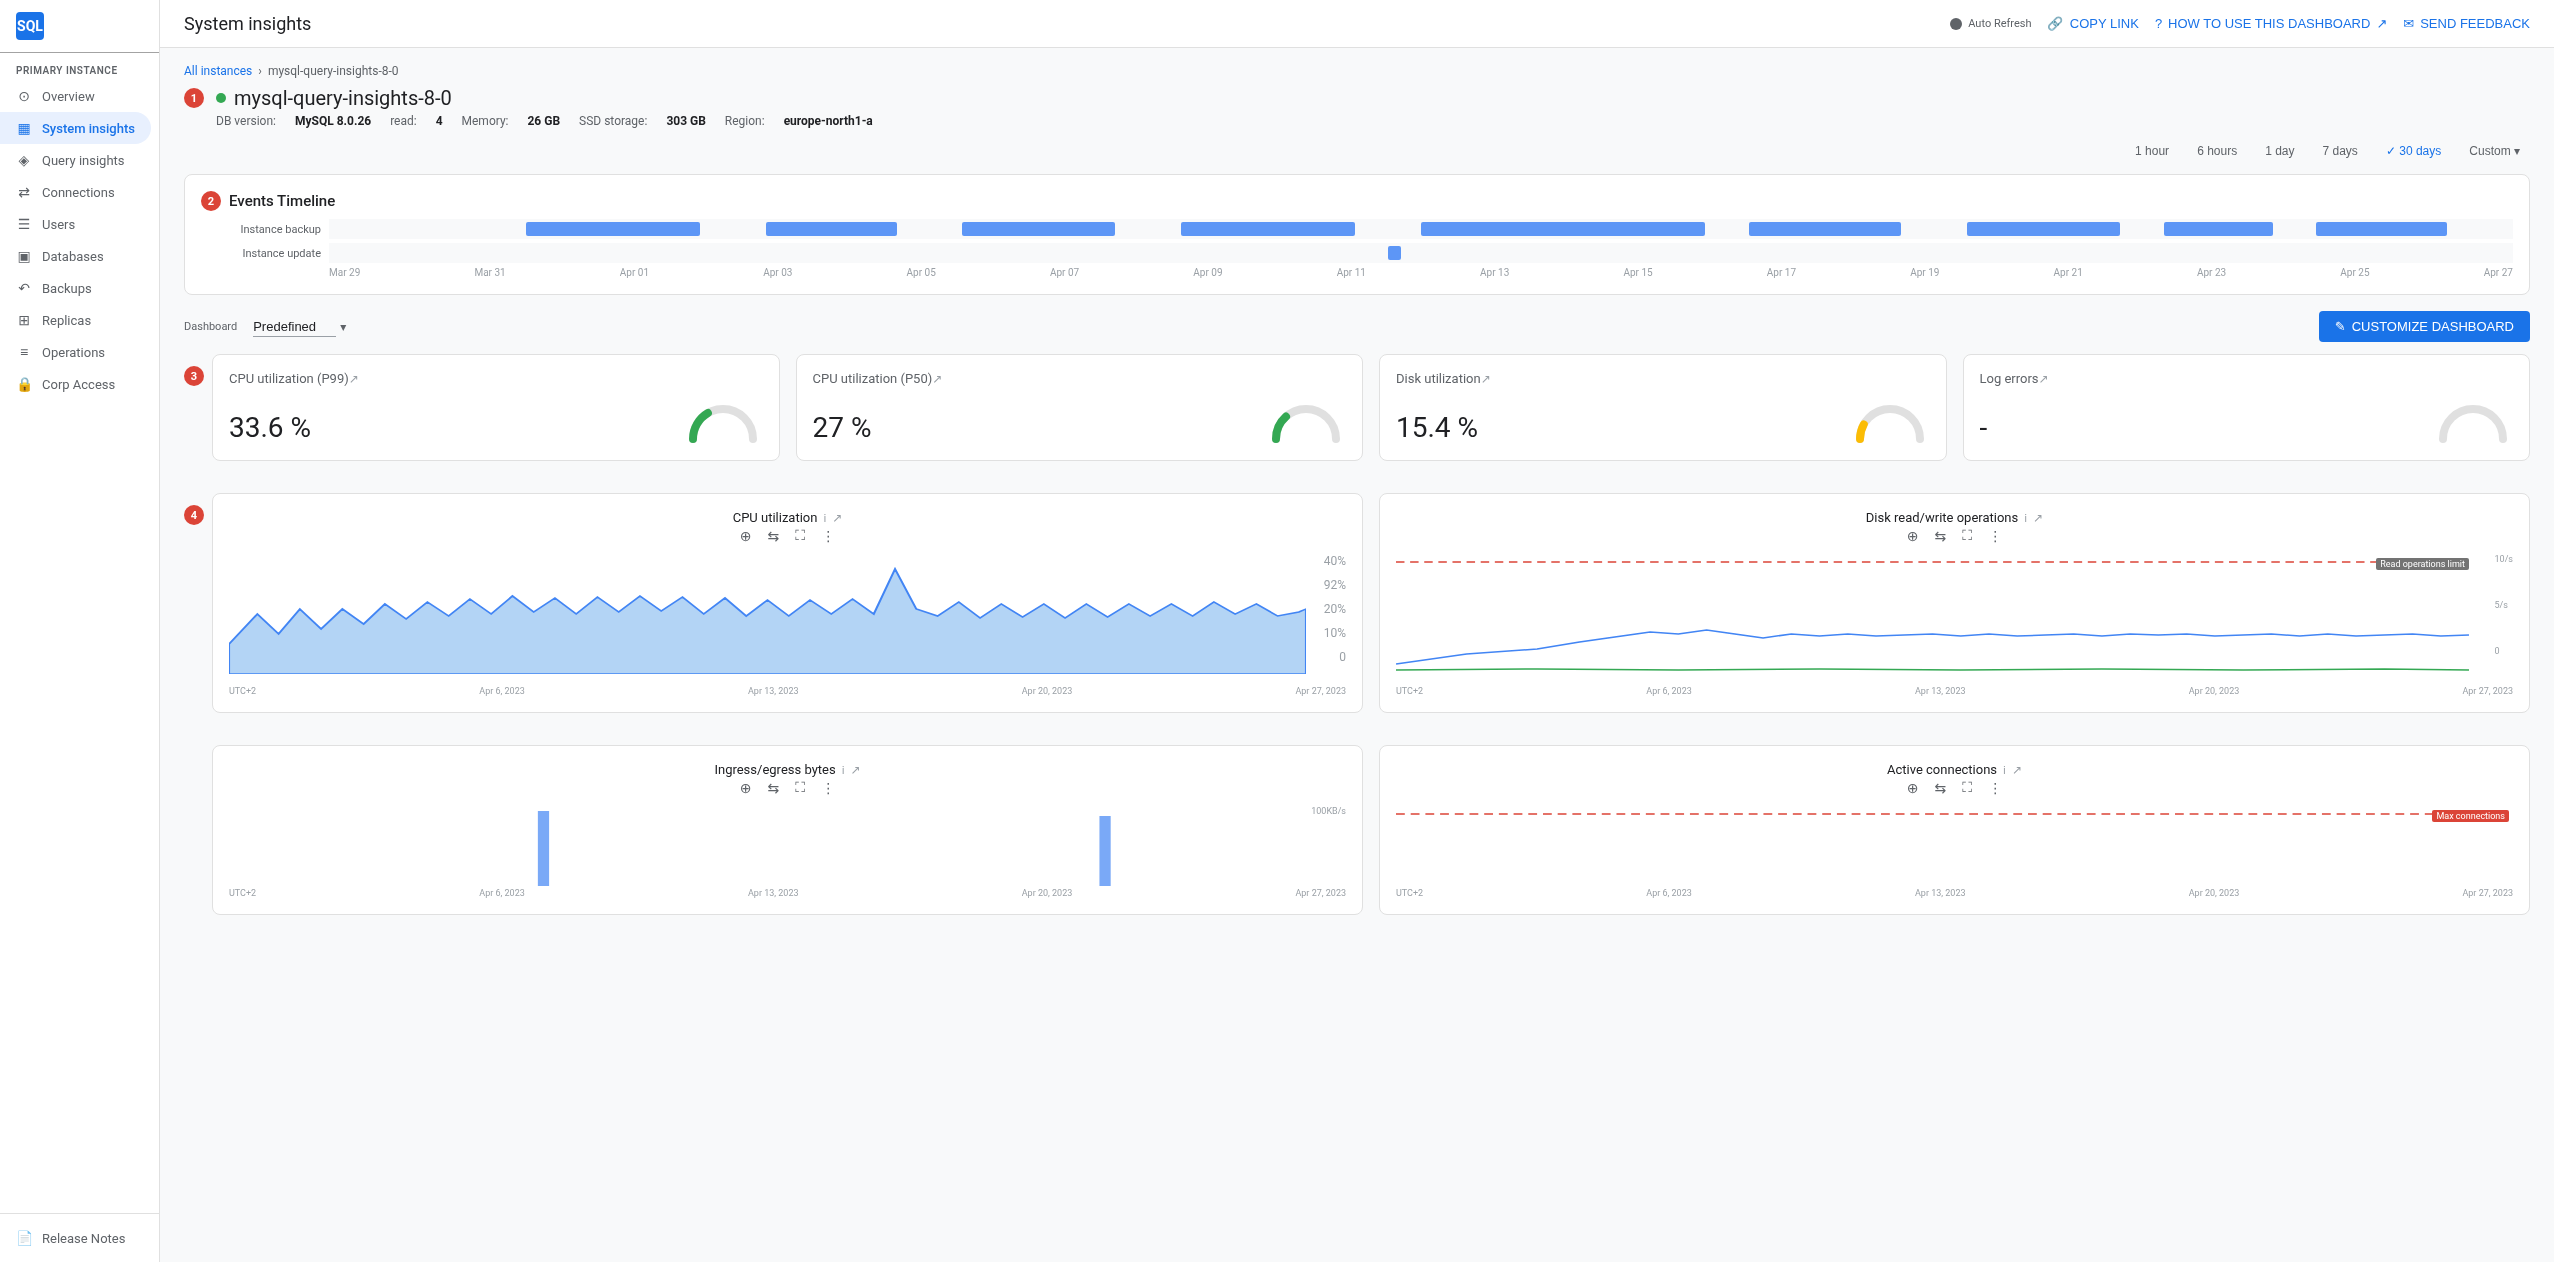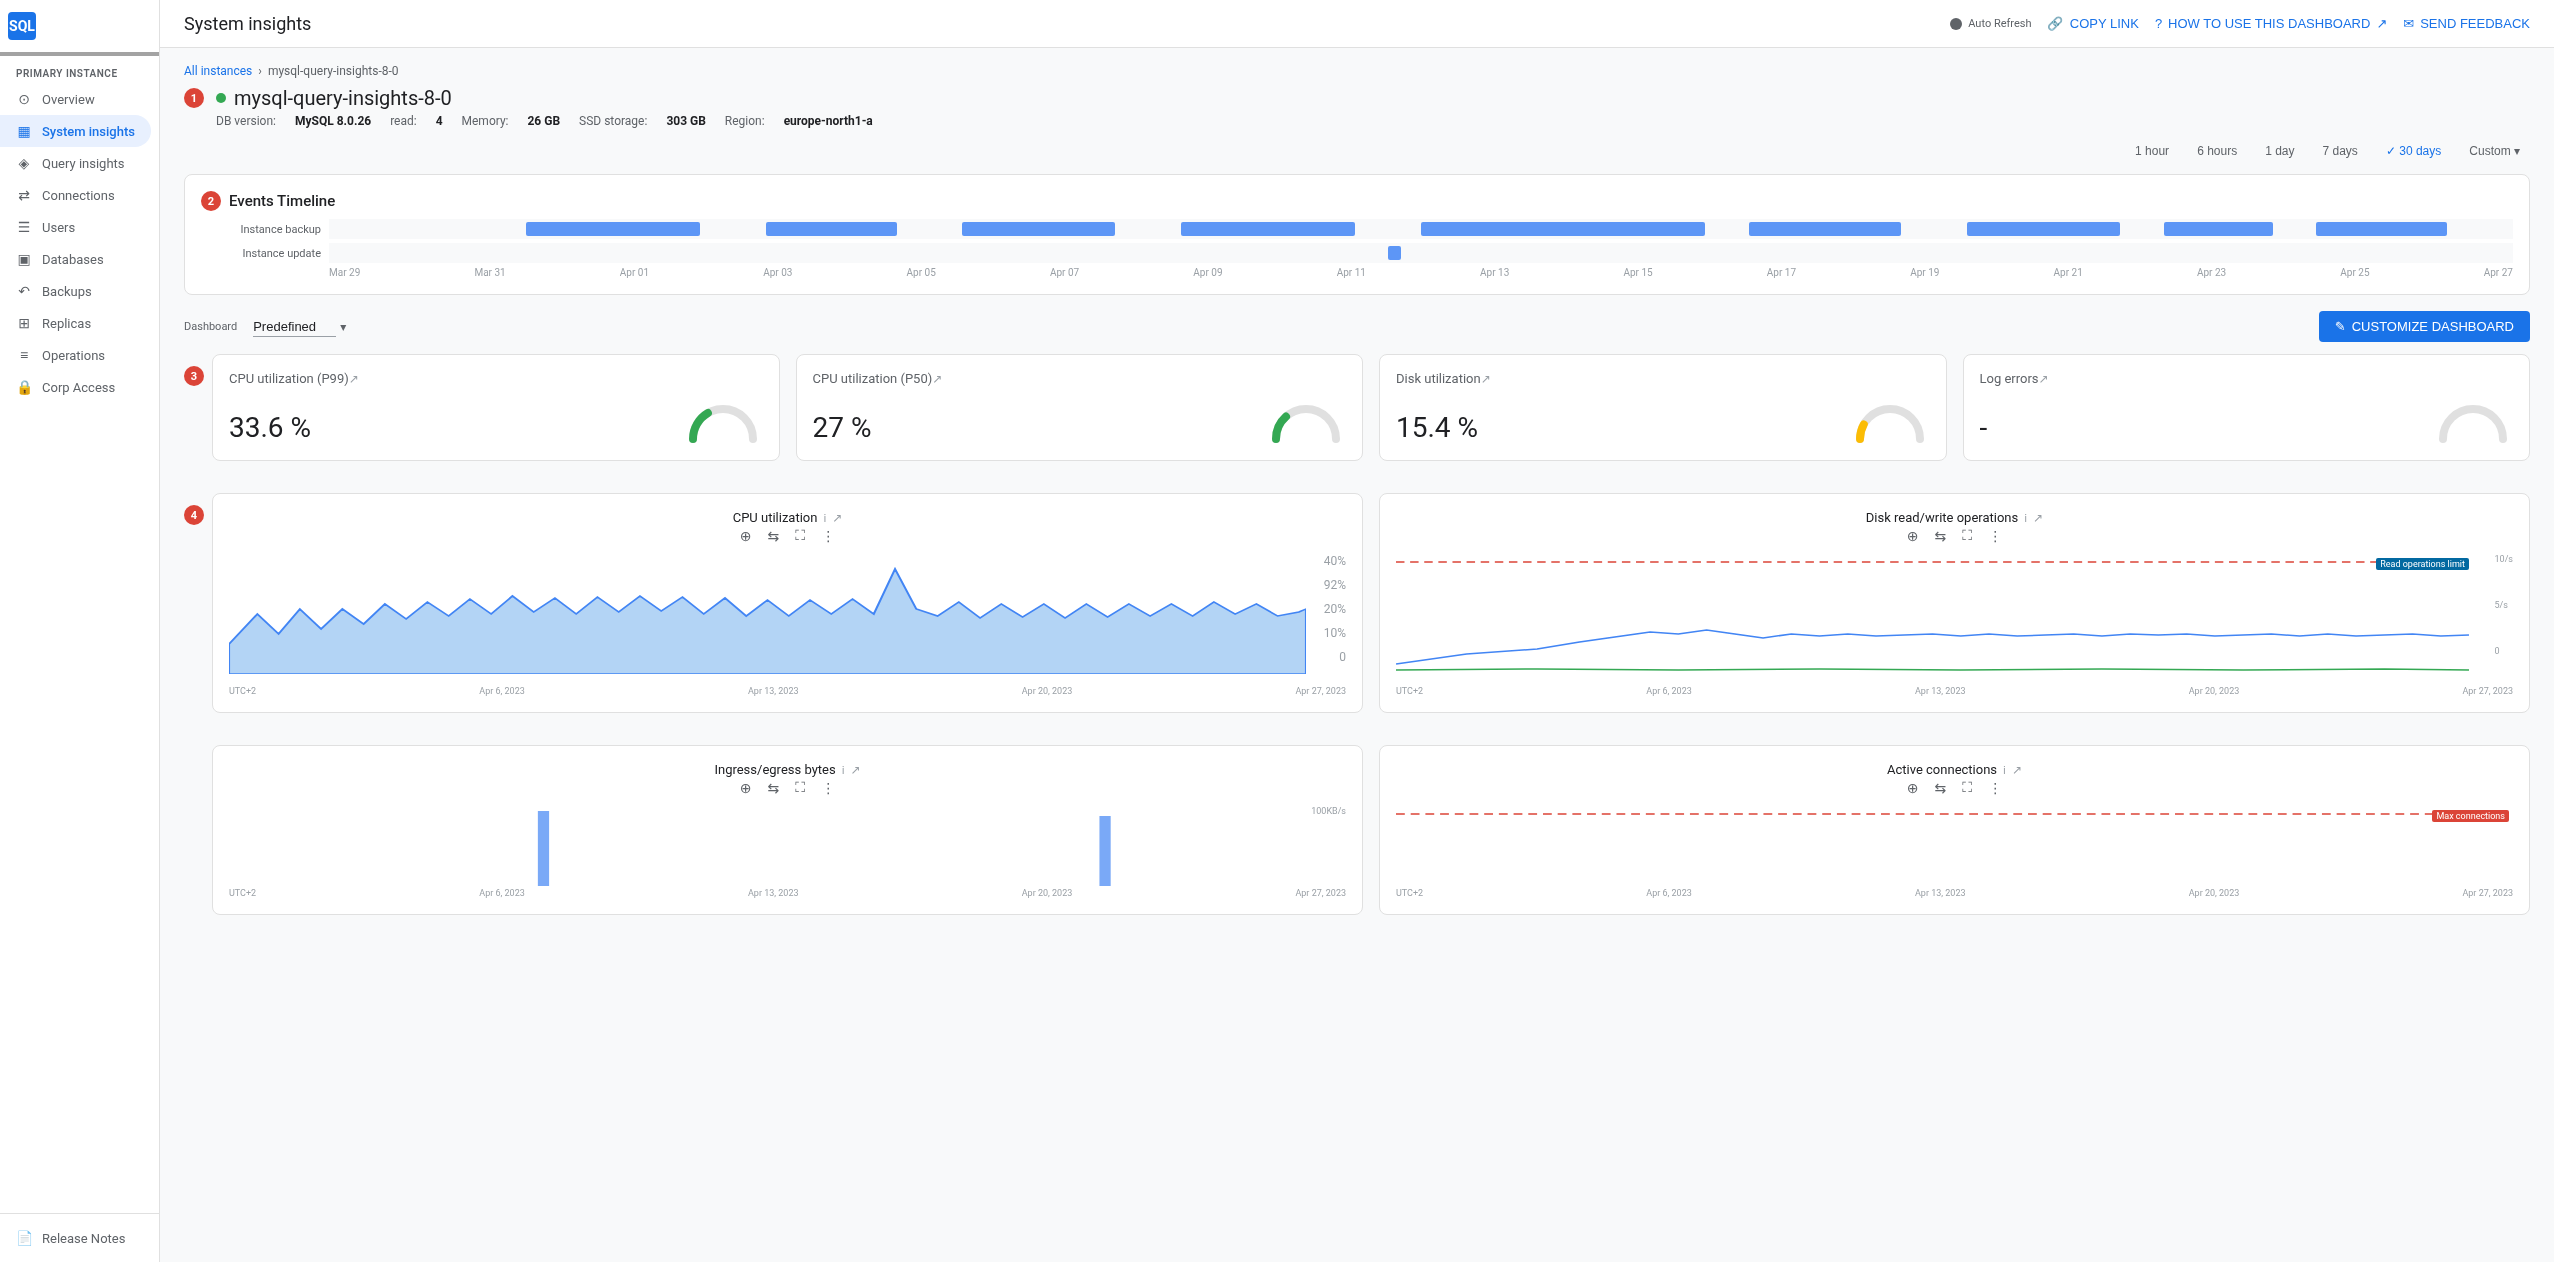--- a/index.html
+++ b/index.html
@@ -1,20 +1,20 @@
 <!DOCTYPE html>
 <html><head>
   <meta charset="utf-8">
   <style>
     * { box-sizing: border-box; margin: 0; padding: 0; }
     body { font-family: 'Google Sans', Roboto, Arial, sans-serif; font-size: 13px; background: #f8f9fa; color: #202124; display: flex; height: 100vh; overflow: hidden; }
 
     
     .sidebar { width: 160px; min-width: 160px; background: #fff; border-right: 1px solid #e0e0e0; display: flex; flex-direction: column; height: 100vh; overflow-y: auto; }
-    .sidebar-header { display: flex; align-items: center; gap: 8px; padding: 12px 8px; border-bottom: 4px solid #a3a3a3; }
+    .sidebar-header { display: flex; align-items: center; gap: 8px; padding: 12px 16px; border-bottom: 1px solid #a3a3a3; }
     .sidebar-header-icon { width: 28px; height: 28px; background: #1a73e8; border-radius: 4px; display: flex; align-items: center; justify-content: center; color: #fff; font-size: 14px; font-weight: bold; }
     .sidebar-section-label { font-size: 10px; font-weight: 600; color: #5f6368; padding: 12px 16px 4px; letter-spacing: 0.5px; }
     .sidebar-item { display: flex; align-items: center; gap: 10px; padding: 8px 16px; cursor: pointer; border-radius: 0 20px 20px 0; margin-right: 8px; color: #5f6368; font-size: 13px; }
     .sidebar-item.active { background: #e8f0fe; color: #1a73e8; font-weight: 500; }
     .sidebar-item .item-icon { width: 16px; text-align: center; font-size: 14px; }
     .sidebar-footer { margin-top: auto; border-top: 1px solid #e0e0e0; padding: 8px 0; }
 
     
     .main { flex: 1; display: flex; flex-direction: column; overflow: hidden; }
     .top-bar { display: flex; align-items: center; justify-content: space-between; padding: 0 24px; height: 48px; border-bottom: 1px solid #e0e0e0; background: #fff; }
@@ -401,21 +401,21 @@
               <button class="chart-action-btn">⋮</button>
             </div>
           </div>
           <div class="chart-area" style="position:relative;">
             <div style="position:absolute;top:0;right:0;font-size:9px;color:#9aa0a6;">
               <div>10/s</div>
               <div style="margin-top:36px;">5/s</div>
               <div style="margin-top:36px;">0</div>
             </div>
             
-            <div style="position:absolute;top:4px;right:44px;background:#0369a1;color:#fff;font-size:9px;padding:1px 4px;border-radius:2px;">Read operations limit</div>
+            <div style="position:absolute;top:4px;right:44px;background:#737373;color:#fff;font-size:9px;padding:1px 4px;border-radius:2px;">Read operations limit</div>
             <svg width="calc(100% - 44px)" height="120" viewBox="0 0 760 120" preserveAspectRatio="none" style="width:calc(100% - 44px);">
 
               <line x1="0" y1="8" x2="760" y2="8" stroke="#db4437" stroke-width="1.5" stroke-dasharray="6 4"></line>
 
               <polyline fill="none" stroke="#4285f4" stroke-width="1.5" points="0,110 50,100 100,95 130,88 160,82 180,78 200,80 220,76 240,80 260,84 280,80 300,82 320,80 340,82 360,81 380,80 400,82 420,80 440,82 460,81 480,80 500,82 520,80 540,81 560,80 580,82 600,81 620,80 640,82 660,80 680,82 700,81 720,80 740,82 760,81"></polyline>
 
               <polyline fill="none" stroke="#34a853" stroke-width="1.5" points="0,116 100,115 200,116 300,115 400,116 500,115 600,116 700,115 760,116"></polyline>
             </svg>
           </div>
           <div class="chart-footer">

